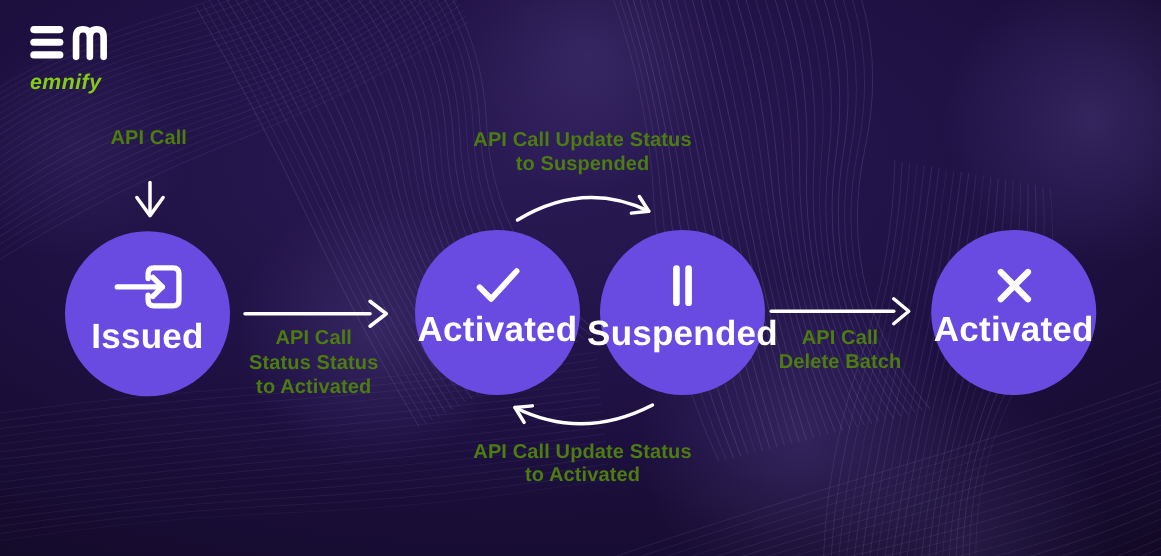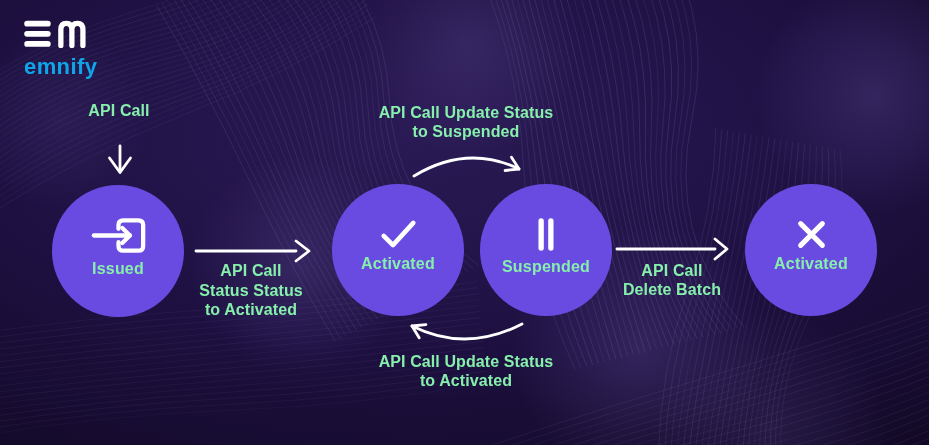--- a/index.html
+++ b/index.html
@@ -10,28 +10,28 @@
   svg.bg{position:absolute;inset:0;display:block;}
   .arrows{position:absolute;inset:0;pointer-events:none;}
   .arrows g{stroke:#ffffff;stroke-width:2.8;fill:none;stroke-linecap:round;stroke-linejoin:round;}
   .node{
     position:absolute;width:132px;height:132px;border-radius:50%;
     background:var(--accent,#694be1);
     display:flex;flex-direction:column;align-items:center;justify-content:center;
     gap:7px;box-sizing:border-box;padding-bottom:9px;
   }
   .node .icon{display:block;}
-  .node-label{color:#86efac;font-size:16px;font-weight:700;letter-spacing:.2px;line-height:1;}
+  .node-label{color:#ffffff;font-size:28px;font-weight:700;letter-spacing:.2px;line-height:1;}
   .tlabel{
     position:absolute;transform:translateX(-50%);text-align:center;
-    color:#86efac;font-weight:700;font-size:16px;line-height:19px;white-space:nowrap;
+    color:#4d7c0f;font-weight:700;font-size:16px;line-height:19px;white-space:nowrap;
     letter-spacing:.1px;
   }
   .logo{position:absolute;left:24px;top:19px;}
-  .logo-word{color:#0ea5e9;font-size:22px;font-weight:600;margin-top:3px;letter-spacing:.4px;line-height:1;}
+  .logo-word{color:#84cc16;font-size:17px;font-weight:600;margin-top:3px;letter-spacing:.4px;line-height:1;font-style:italic;}
 </style>
 </head>
 <body>
 
 <div class="stage" style="background: rgb(26, 14, 56);">
 
   <svg class="bg" id="bg" viewBox="0 0 929 445" preserveAspectRatio="none">
       <defs>
         <radialGradient id="bgGrad" cx="45%" cy="30%" r="90%">
           <stop offset="0%" stop-color="#2a1a55"></stop>

